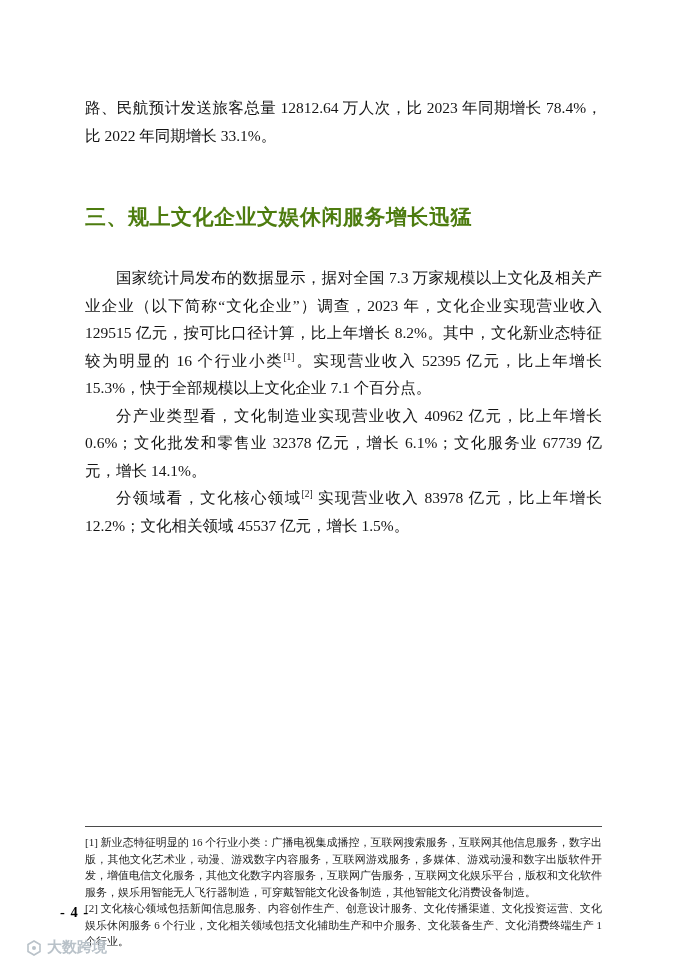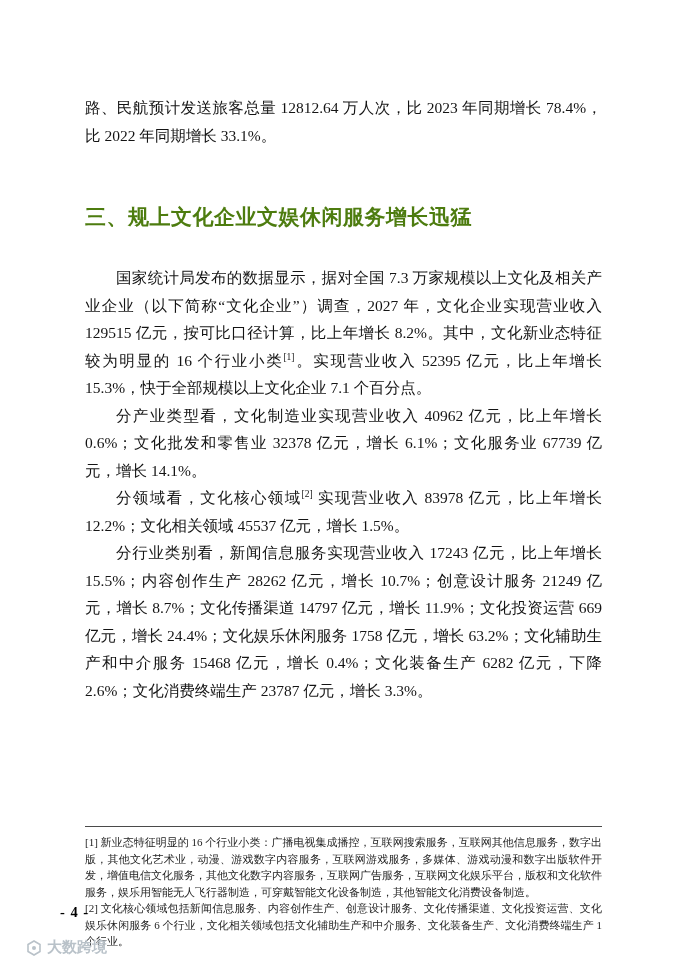--- a/index.html
+++ b/index.html
@@ -84,27 +84,26 @@
 <body>
 
 <div class="page">
 
   <div class="content">
 
     <p class="para">路、民航预计发送旅客总量 12812.64 万人次，比 2023 年同期增长 78.4%，比 2022 年同期增长 33.1%。</p>
 
     <h2 class="heading">三、规上文化企业文娱休闲服务增长迅猛</h2>
 
-    <p class="para indent"><span>国家统计局发布的数据显示，据对全国 7.3 万家规模以上文化及相关产业企业（以下简称“文化企业”）调查，2027 年，文化企业实现营业收入 129515 亿元，按可比口径计算，比上年增长 8.2%。其中，文化新业态特征较为明显的 16 个行业小类</span><sup class="fnref">[1]</sup><span>。实现营业收入 52395 亿元，比上年增长 15.3%，快于全部规模以上文化企业 7.1 个百分点。</span></p>
+    <p class="para indent"><span>国家统计局发布的数据显示，据对全国 7.3 万家规模以上文化及相关产业企业（以下简称“文化企业”）调查，2023 年，文化企业实现营业收入 129515 亿元，按可比口径计算，比上年增长 8.2%。其中，文化新业态特征较为明显的 16 个行业小类</span><sup class="fnref">[1]</sup><span>。实现营业收入 52395 亿元，比上年增长 15.3%，快于全部规模以上文化企业 7.1 个百分点。</span></p>
 
     <p class="para indent">分产业类型看，文化制造业实现营业收入 40962 亿元，比上年增长 0.6%；文化批发和零售业 32378 亿元，增长 6.1%；文化服务业 67739 亿元，增长 14.1%。</p>
 
     <p class="para indent"><span>分领域看，文化核心领域</span><sup class="fnref">[2]</sup><span> 实现营业收入 83978 亿元，比上年增长 12.2%；文化相关领域 45537 亿元，增长 1.5%。</span></p>
 
-    <p class="para indent">分行业类别看，新闻信息服务实现营业收入 17243 亿元，比上年增长 15.5%；内容创作生产 28262 亿元，增长 10.7%；创意设计服务 21249 亿元，增长 8.7%；文化传播渠道 14797 亿元，增长 11.9%；文化投资运营 669 亿元，增长 24.4%；文化娱乐休闲服务 1758 亿元，增长 63.2%；文化辅助生产和中介服务 15468 亿元，增长 0.4%；文化装备生产 6282 亿元，下降 2.6%；文化消费终端生产 23787 亿元，增长 3.3%。</p>
 
 
   </div>
 
   <div class="footnotes">
     <p class="footnote">[1] 新业态特征明显的 16 个行业小类：广播电视集成播控，互联网搜索服务，互联网其他信息服务，数字出版，其他文化艺术业，动漫、游戏数字内容服务，互联网游戏服务，多媒体、游戏动漫和数字出版软件开发，增值电信文化服务，其他文化数字内容服务，互联网广告服务，互联网文化娱乐平台，版权和文化软件服务，娱乐用智能无人飞行器制造，可穿戴智能文化设备制造，其他智能文化消费设备制造。</p>
     <p class="footnote">[2] 文化核心领域包括新闻信息服务、内容创作生产、创意设计服务、文化传播渠道、文化投资运营、文化娱乐休闲服务 6 个行业，文化相关领域包括文化辅助生产和中介服务、文化装备生产、文化消费终端生产 1 个行业。</p>
   </div>
 
   <div class="page-number">- 4 -</div>

